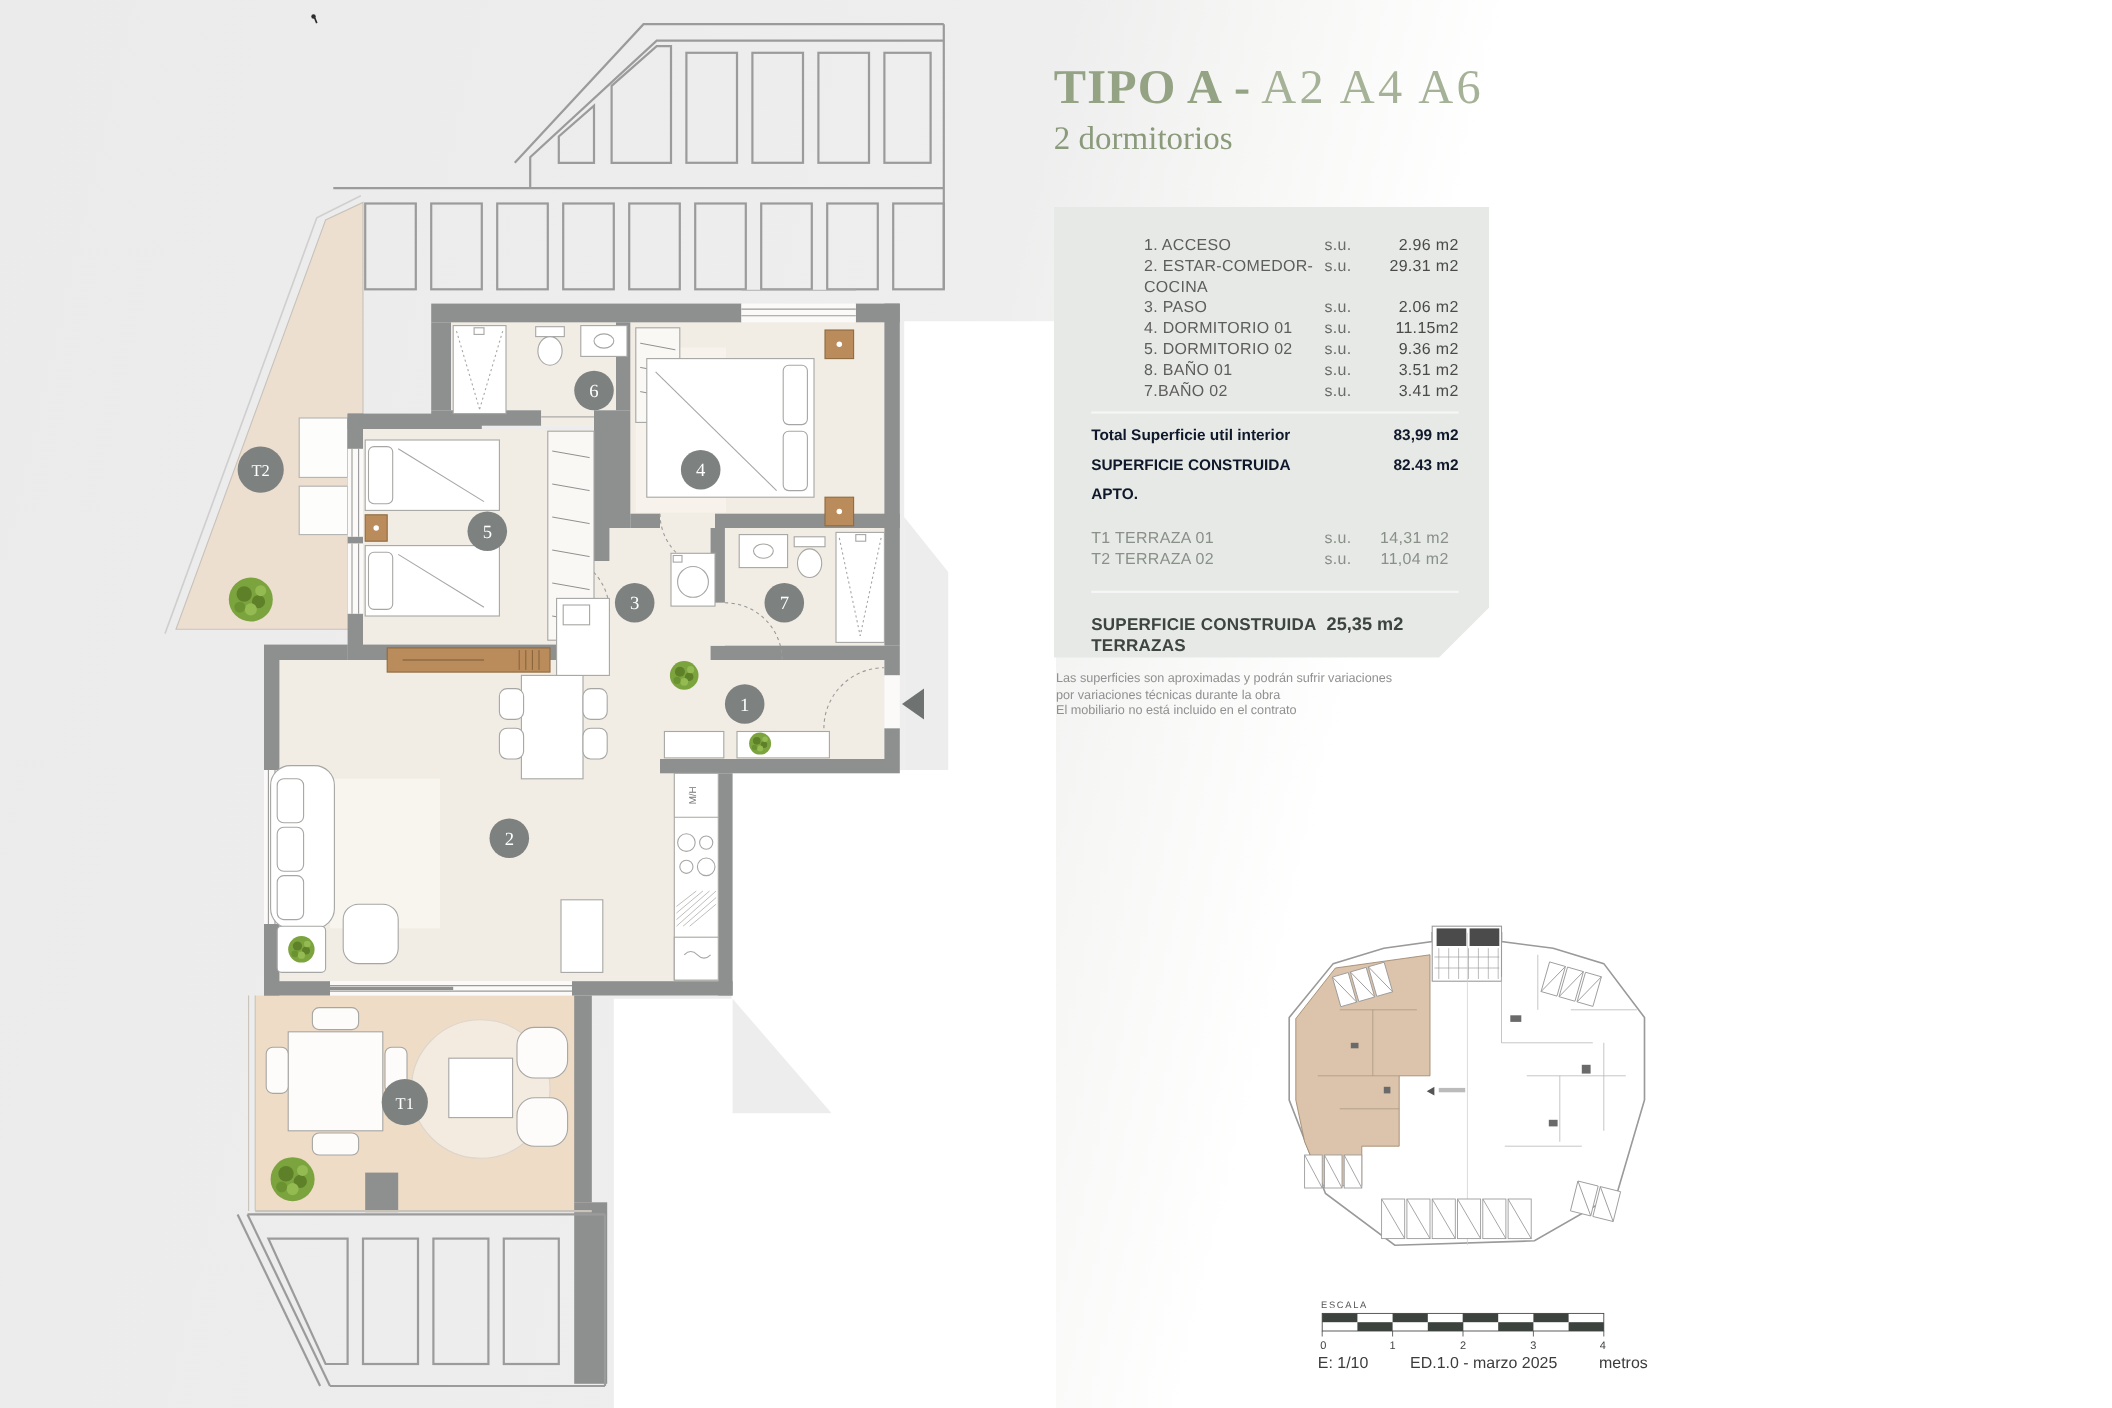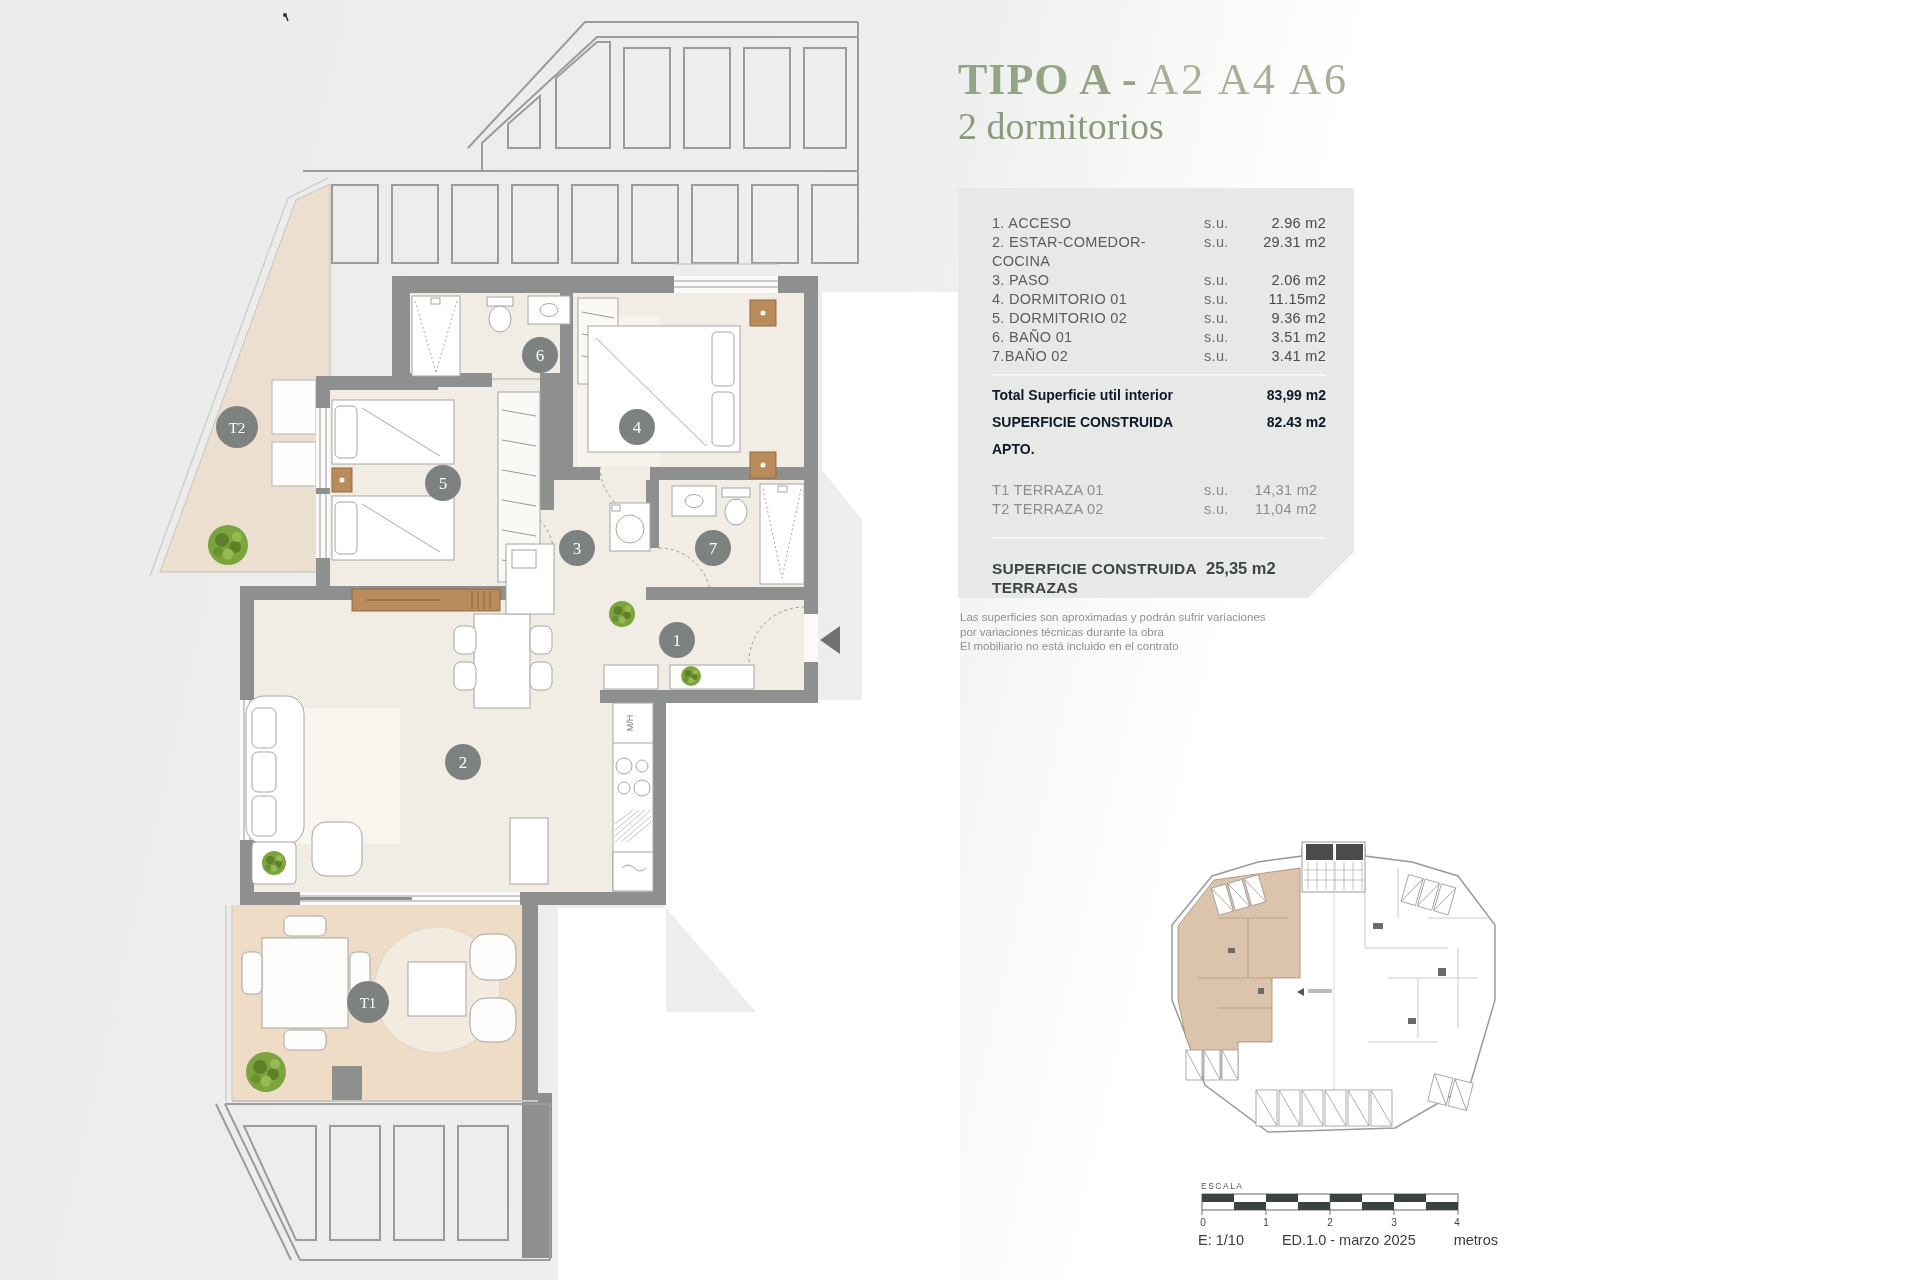--- a/index.html
+++ b/index.html
@@ -12,31 +12,31 @@
   .plan-svg{position:absolute;left:0;top:0;}
   .keyplan-svg{position:absolute;left:1158px;top:828px;}
   .scalebar-svg{position:absolute;left:1198px;top:1180px;}
 
   
   .titleblock{position:absolute;left:958px;top:56px;font-family:"Liberation Serif", serif;}
   .title-line{font-size:44px;line-height:48px;color:#94a383;}
   .title-main{font-weight:bold;letter-spacing:1px;}
   .title-sep{font-weight:bold;margin:0 10px;}
   .title-units{font-weight:normal;color:#a6b297;letter-spacing:3px;}
-  .subtitle{font-size:38px;line-height:40px;color:#8a9a7b;margin-top:2px;}
+  .subtitle{font-size:30px;line-height:40px;color:#8a9a7b;margin-top:2px;}
 
   
   .panel{
     position:absolute;left:958px;top:188px;width:396px;height:410px;
     background:#e6e9e5;
     clip-path:polygon(0 0,100% 0,100% calc(100% - 46px),calc(100% - 46px) 100%,0 100%);
     box-sizing:border-box;padding:26px 28px 0 34px;
     color:#5a5a58;
   }
-  .room-row{display:grid;grid-template-columns:1fr 42px 80px;font-size:14.5px;line-height:19px;letter-spacing:.3px;color:#5d5d5b;}
+  .room-row{display:grid;grid-template-columns:1fr 42px 80px;font-size:14.5px;line-height:19px;letter-spacing:.3px;color:#5d5d5b;margin-left:48px;}
   .room-row .su{color:#6b6b69;}
   .room-row .rv{text-align:right;color:#4a4a48;}
   .divider{border:none;border-top:2px solid #f6f7f5;margin:8px 0 6px 0;}
   .tot-row{display:grid;grid-template-columns:1fr 110px;font-size:14px;line-height:27px;color:#0f172a;font-weight:bold;}
   .tot-row .tv{text-align:right;}
   .terr-row{display:grid;grid-template-columns:1fr 42px 80px;font-size:14.5px;line-height:19px;color:#8a8f8a;letter-spacing:.3px;}
   .terr-row .rv{text-align:center;}
   .block-row{display:grid;grid-template-columns:1fr 120px;margin-top:20px;}
   .block-row .bl{font-size:15.5px;line-height:19px;font-weight:bold;color:#3e4540;max-width:220px;letter-spacing:.2px;}
   .block-row .bv{text-align:left;font-size:16.5px;font-weight:bold;color:#3e4540;}
@@ -402,21 +402,21 @@
         <span class="rl">4. DORMITORIO 01</span>
         <span class="su">s.u.</span>
         <span class="rv">11.15m2</span>
       </div>
     <div class="room-row">
         <span class="rl">5. DORMITORIO 02</span>
         <span class="su">s.u.</span>
         <span class="rv">9.36 m2</span>
       </div>
     <div class="room-row">
-        <span class="rl">6. BAÑO 01</span>
+        <span class="rl">8. BAÑO 01</span>
         <span class="su">s.u.</span>
         <span class="rv">3.51 m2</span>
       </div>
     <div class="room-row">
         <span class="rl">7.BAÑO 02</span>
         <span class="su">s.u.</span>
         <span class="rv">3.41 m2</span>
       </div>
 
     <hr class="divider">

